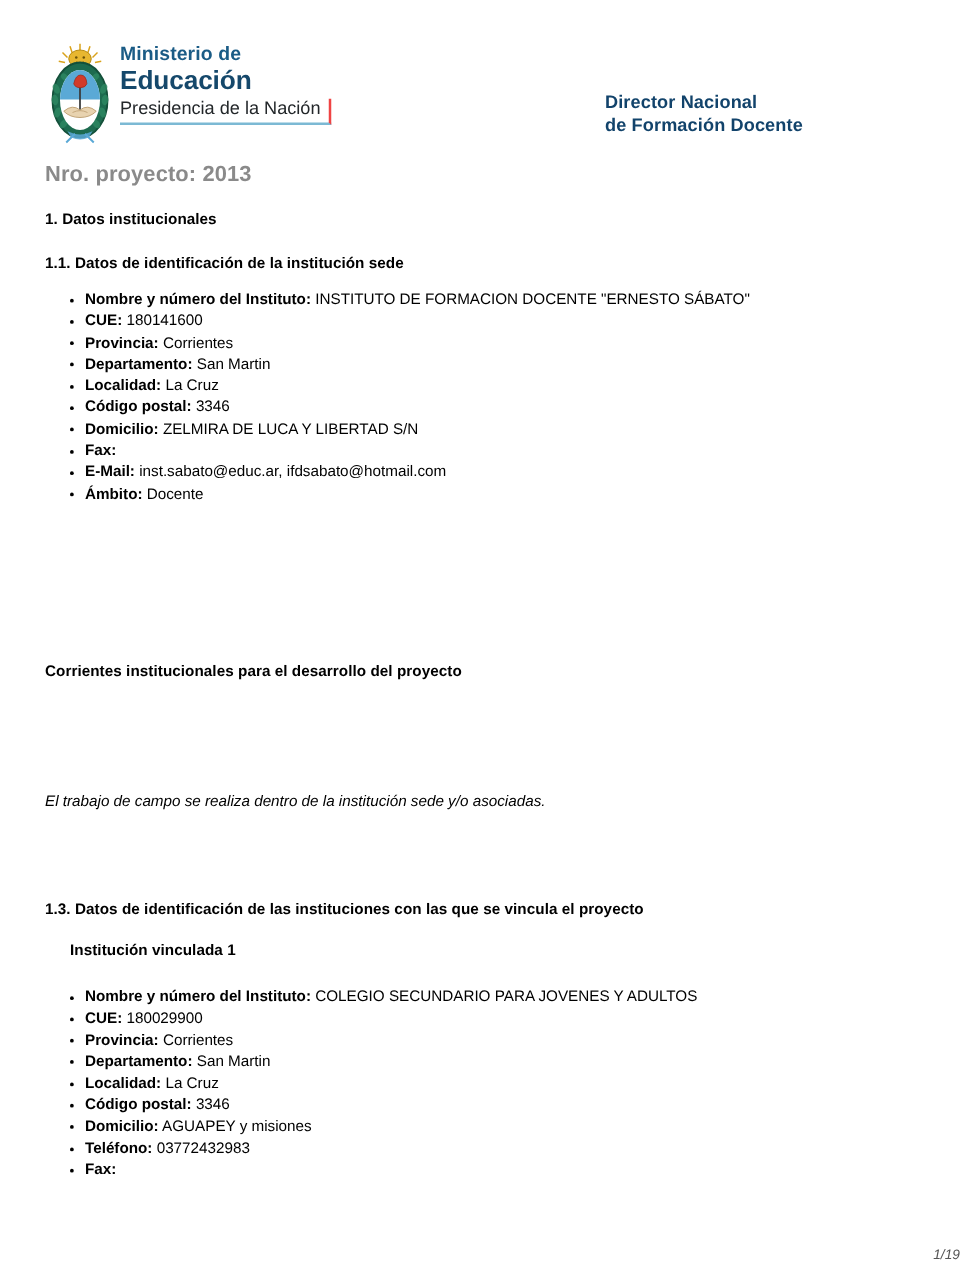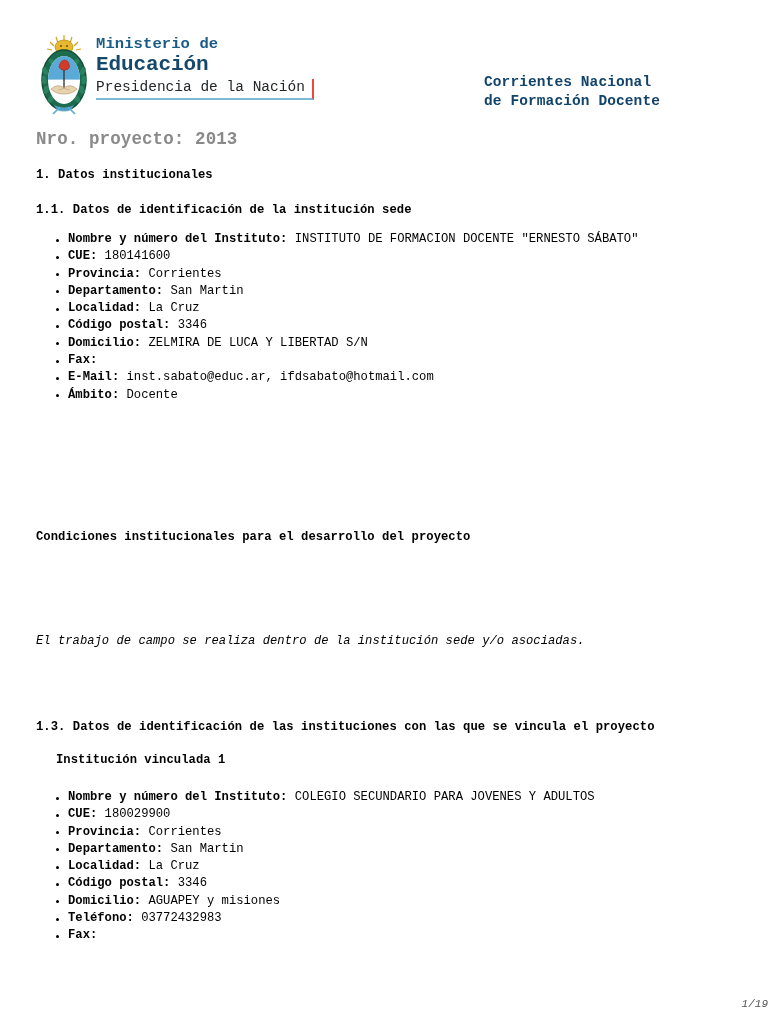--- a/index.html
+++ b/index.html
@@ -15,21 +15,20 @@
     color: #000000;
     overflow: hidden;
   }
 
   .page {
     position: relative;
     width: 768px;
     height: 1024px;
     background: #ffffff;
     box-sizing: border-box;
-    font-family: Liberation Mono, monospace;
   }
 
   
   .header {
     position: absolute;
     left: 0;
     top: 0;
     width: 768px;
     height: 125px;
   }
@@ -249,21 +248,21 @@
       </svg>
 
       <div class="ministerio-text">
         <div class="ministerio-line1">Ministerio de</div>
         <div class="ministerio-line2">Educación</div>
         <div class="ministerio-line3">Presidencia de la Nación</div>
       </div>
     </div>
 
     <div class="logo-infd">
-      <div>Corrientes Nacional</div>
+      <div>Director Nacional</div>
       <div>de Formación Docente</div>
     </div>
   </div>
 
   <div class="doc-title">Nro. proyecto: 2013</div>
 
   <div class="h-sec" style="top:168px;">1. Datos institucionales</div>
   <div class="h-sec" style="top:203px;">1.1. Datos de identificación de la institución sede</div>
 
   <ul class="bullets" style="left:52px; top:231px;">
@@ -272,21 +271,21 @@
     <li><span class="lbl">Provincia:</span> <span class="val">Corrientes</span></li>
     <li><span class="lbl">Departamento:</span> <span class="val">San Martin</span></li>
     <li><span class="lbl">Localidad:</span> <span class="val">La Cruz</span></li>
     <li><span class="lbl">Código postal:</span> <span class="val">3346</span></li>
     <li><span class="lbl">Domicilio:</span> <span class="val">ZELMIRA DE LUCA Y LIBERTAD S/N</span></li>
     <li><span class="lbl">Fax:</span> <span class="val"></span></li>
     <li><span class="lbl">E-Mail:</span> <span class="val">inst.sabato@educ.ar, ifdsabato@hotmail.com</span></li>
     <li><span class="lbl">Ámbito:</span> <span class="val">Docente</span></li>
   </ul>
 
-  <div class="h-sec" style="top:530px;">Condiciones institucionales para el desarrollo del proyecto</div>
+  <div class="h-sec" style="top:530px;">Corrientes institucionales para el desarrollo del proyecto</div>
   <div class="para-italic" style="top:634px;">El trabajo de campo se realiza dentro de la institución sede y/o asociadas.</div>
 
   <div class="h-sec" style="top:720px;">1.3. Datos de identificación de las instituciones con las que se vincula el proyecto</div>
   <div class="h-sec" style="top:753px;padding-left:20px;">Institución vinculada 1</div>
 
   <ul class="bullets" style="left:52px; top:789px;">
     <li><span class="lbl">Nombre y número del Instituto:</span> <span class="val">COLEGIO SECUNDARIO PARA JOVENES Y ADULTOS</span></li>
     <li><span class="lbl">CUE:</span> <span class="val">180029900</span></li>
     <li><span class="lbl">Provincia:</span> <span class="val">Corrientes</span></li>
     <li><span class="lbl">Departamento:</span> <span class="val">San Martin</span></li>

